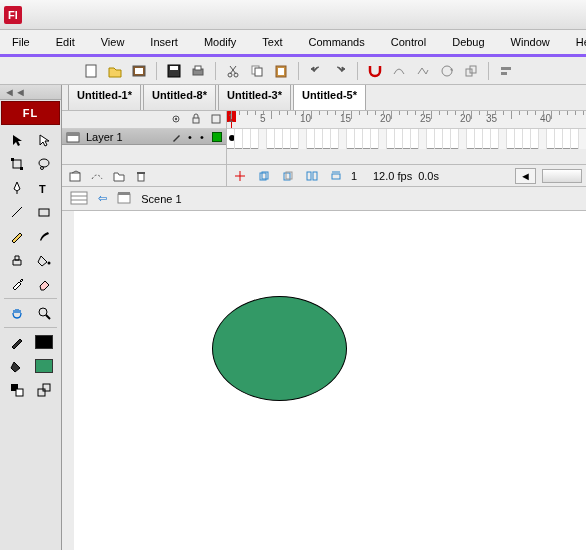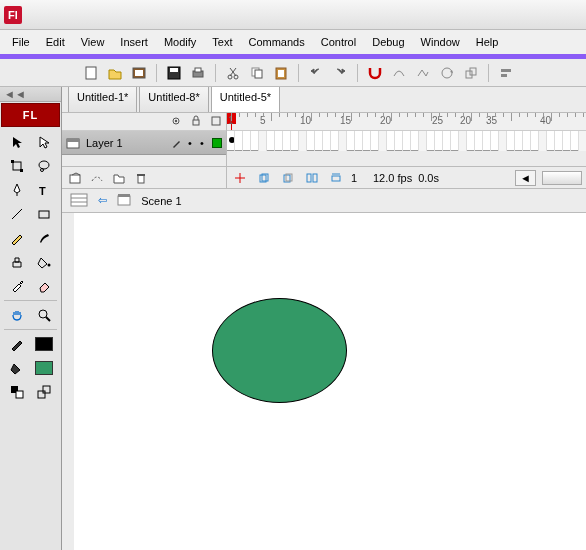--- a/index.html
+++ b/index.html
@@ -1,40 +1,40 @@
 <!DOCTYPE html>
 <html><head>
 <meta charset="utf-8">
 <style>
 * { box-sizing: border-box; margin: 0; padding: 0; font-family: Tahoma, sans-serif; font-size: 11px; }
 body { width: 586px; height: 550px; background: #e4e4e4; overflow: hidden; display: flex; flex-direction: column; }
 .titlebar { height: 30px; background: linear-gradient(#f7f7f7, #e0e0e0); display: flex; align-items: center; padding: 0 4px; border-bottom: 1px solid #bbb; }
 .titlebar .logo { width: 18px; height: 18px; background: #c8102e; color: #fff; font-weight: bold; text-align: center; line-height: 18px; border-radius: 2px; margin-right: 6px; }
 .titlebar .title { color: #333; }
-.menubar { height: 20px; background: #f0f0f0; display: flex; align-items: center; padding: 12px 4px; gap: 0; border-bottom: 5px solid #8b5cf6; }
+.menubar { height: 20px; background: #f0f0f0; display: flex; align-items: center; padding: 12px 4px; gap: 10px; border-bottom: 3px solid #8b5cf6; }
 .menubar .mi { padding: 2px 8px; cursor: default; }
 .toolbar { height: 28px; background: #ececec; display: flex; align-items: center; padding: 0 8px; gap: 2px; border-bottom: 1px solid #bbb; }
 .toolbar .tb { width: 22px; height: 22px; display: flex; align-items: center; justify-content: center; border: 1px solid transparent; cursor: default; }
 .toolbar .sep { width: 1px; height: 18px; background: #bbb; margin: 0 4px; }
 .main { flex: 1; display: flex; overflow: hidden; }
 .toolpanel { width: 62px; background: #e4e4e4; border-right: 1px solid #999; display: flex; flex-direction: column; }
 .toolpanel .hdr { height: 15px; background: linear-gradient(#ddd,#ccc); border-bottom: 1px solid #aaa; display:flex; align-items:center; padding:0 4px; color:#666;}
 .toolpanel .flbox { height: 24px; background: #a30000; color: #fff; font-weight: bold; display: flex; align-items: center; justify-content: center; margin: 1px; border: 1px solid #700; letter-spacing:1px;}
 .toolgrid { display: grid; grid-template-columns: 1fr 1fr; gap: 0; padding: 2px 4px; }
 .tool { height: 24px; display: flex; align-items: center; justify-content: center; border: 1px solid transparent; cursor: default; }
 .toolsep { grid-column: 1 / -1; height: 1px; background: #bbb; margin: 2px 0; }
 .swatch { width: 18px; height: 14px; border: 1px solid #333; }
 .right { flex: 1; display: flex; flex-direction: column; background: #ececec; }
 .doctabs { height: 26px; display: flex; align-items: flex-end; padding: 0 6px; gap: 2px; background: #ececec; border-bottom: 1px solid #bbb; }
-.doctab { height: 22px; padding: 15px 8px; background: linear-gradient(#f8f8f8,#e4e4e4); border: 1px solid #aaa; border-bottom: none; border-radius: 3px 3px 0 0; display: flex; align-items: center; }
+.doctab { height: 22px; padding: 15px 8px; background: linear-gradient(#f8f8f8,#e4e4e4); border: 1px solid #aaa; border-bottom: none; border-radius: 3px 3px 0 0; display: flex; align-items: center; font-weight: bold; }
 .doctab.active { background: #fff; }
 .timeline { height: 54px; border-bottom: 1px solid #bbb; display: flex; }
 .tl-left { width: 165px; border-right: 1px solid #bbb; display: flex; flex-direction: column; }
 .tl-icons { height: 18px; display: flex; align-items: center; justify-content: flex-end; padding: 0 4px; gap: 8px; border-bottom: 1px solid #ccc; }
-.layer { height: 24px; display: flex; align-items: center; background: linear-gradient(#c8c8c8,#b4b4b4); border-bottom: 1px solid #999; padding: 0 4px; gap: 6px; }
+.layer { height: 16px; display: flex; align-items: center; background: linear-gradient(#c8c8c8,#b4b4b4); border-bottom: 1px solid #999; padding: 0 4px; gap: 6px; }
 .tl-right { flex: 1; display: flex; flex-direction: column; }
 .ruler { height: 18px; border-bottom: 1px solid #ccc; position: relative; background: #f0f0f0; overflow: hidden; }
 .ruler .tick { position: absolute; top: 0; width: 1px; height: 4px; background: #999; }
 .ruler .lbl { position: absolute; top: 2px; color: #666; font-size: 10px; }
 .frames { height: 20px; position: relative; background: #fff; border-bottom:1px solid #999; }
 .frames .cell { position: absolute; top: 0; width: 8px; height: 20px; border-right: 1px solid #ddd; }
 .frames .kf { position: absolute; top: 6px; width: 6px; height: 6px; background: #000; border-radius: 50%; }
 .playhead { position: absolute; top: 0; width: 1px; height: 54px; background: #d00; }
 .playhead::before { content:''; position:absolute; top:-1px; left:-4px; width:9px; height:12px; background:#d00; border-radius:2px 2px 0 0;}
 .tl-status { height: 22px; border-bottom: 1px solid #bbb; display: flex; align-items: center; }
@@ -289,20 +289,23 @@
   </div>
 
   <div class="right">
     <div class="doctabs">
       <div class="doctab">
           <span>Untitled-1*</span>
         </div>
       <div class="doctab">
           <span>Untitled-8*</span>
         </div>
+      <div class="doctab">
+          <span>Untitled-3*</span>
+        </div>
       <div class="doctab active">
           <span>Untitled-5*</span>
         </div>
     </div>
 
     <div class="timeline">
       <div class="tl-left">
         <div class="tl-icons">
           <span><svg width="12" height="12">
                 <circle cx="6" cy="6" r="3" fill="none" stroke="#555"></circle>
@@ -332,21 +335,21 @@
         </div>
       </div>
       <div class="tl-right">
         <div class="ruler">
           <div class="playhead" style="left:4px"></div>
         <div class="lbl" style="left: 1px;">1</div>
             <div class="lbl" style="left: 33px;">5</div>
             <div class="lbl" style="left: 73px;">10</div>
             <div class="lbl" style="left: 113px;">15</div>
             <div class="lbl" style="left: 153px;">20</div>
-            <div class="lbl" style="left: 205px;">25</div>
+            <div class="lbl" style="left: 193px;">25</div>
             <div class="lbl" style="left: 233px;">20</div>
             <div class="lbl" style="left: 259px;">35</div>
             <div class="lbl" style="left: 313px;">40</div>
             <div class="tick" style="left: 4px; height: 8px;"></div>
             <div class="tick" style="left: 12px; height: 4px;"></div>
             <div class="tick" style="left: 20px; height: 4px;"></div>
             <div class="tick" style="left: 28px; height: 4px;"></div>
             <div class="tick" style="left: 36px; height: 4px;"></div>
             <div class="tick" style="left: 44px; height: 8px;"></div>
             <div class="tick" style="left: 52px; height: 4px;"></div>

